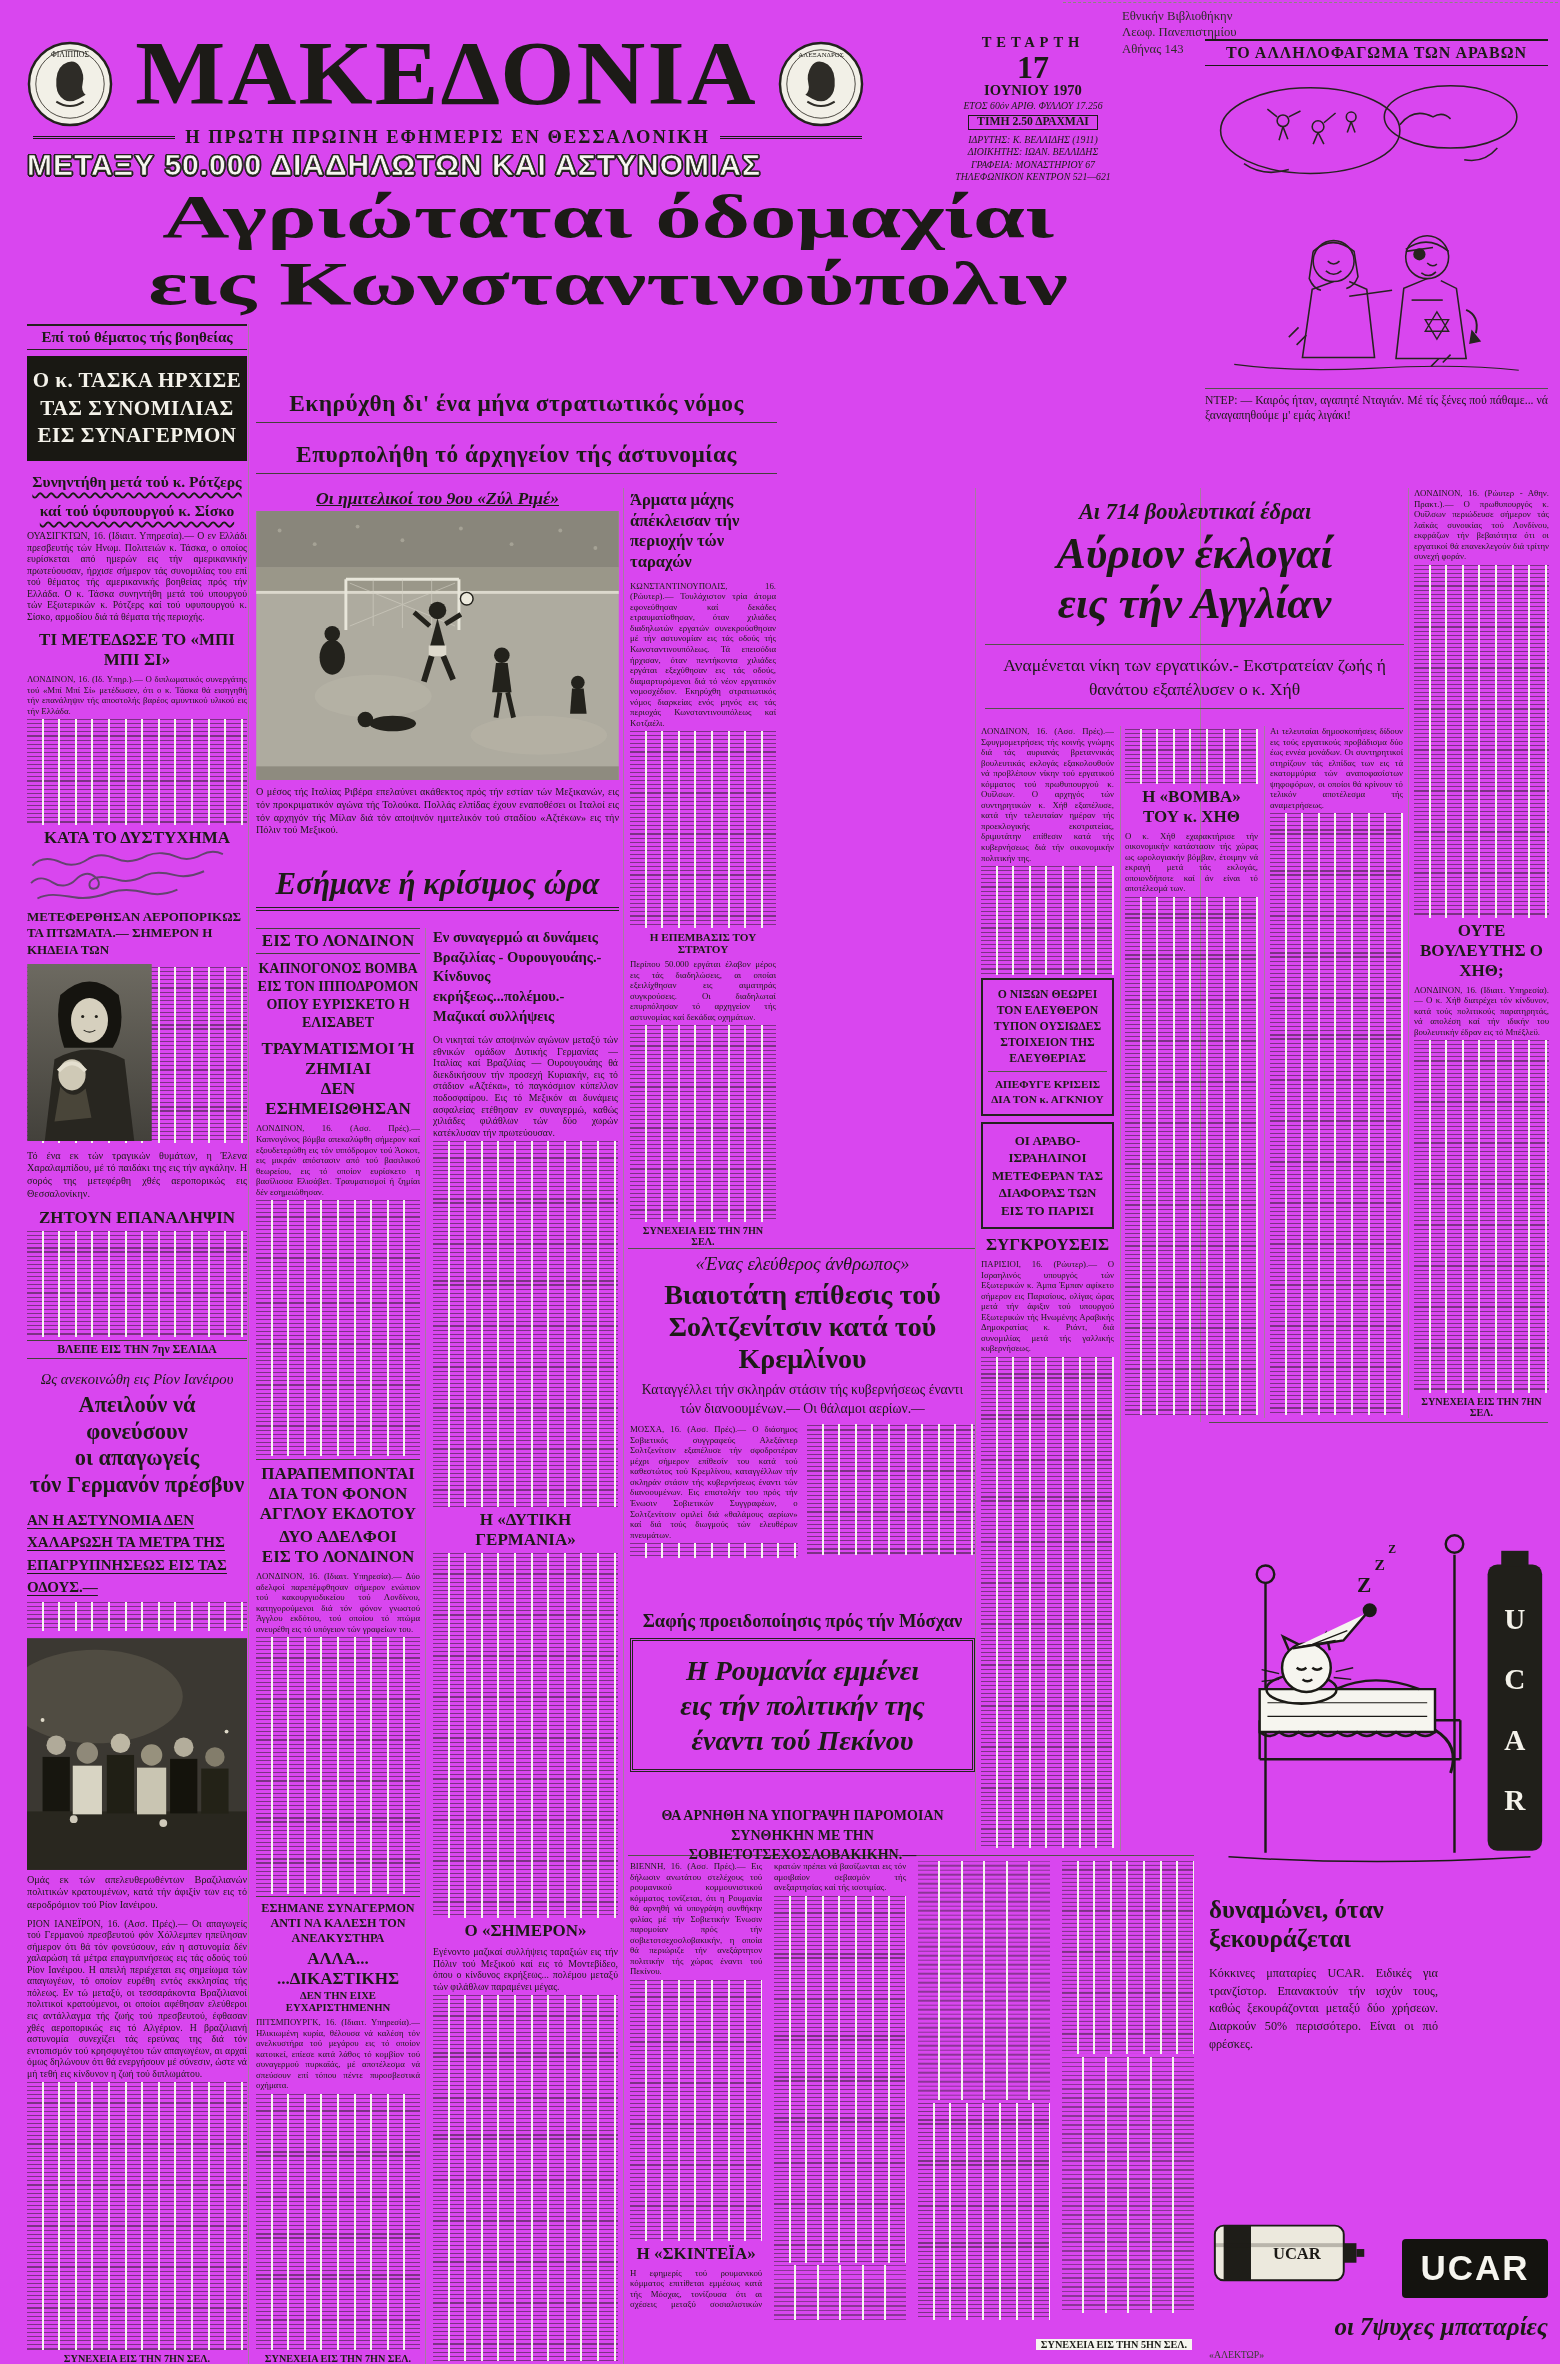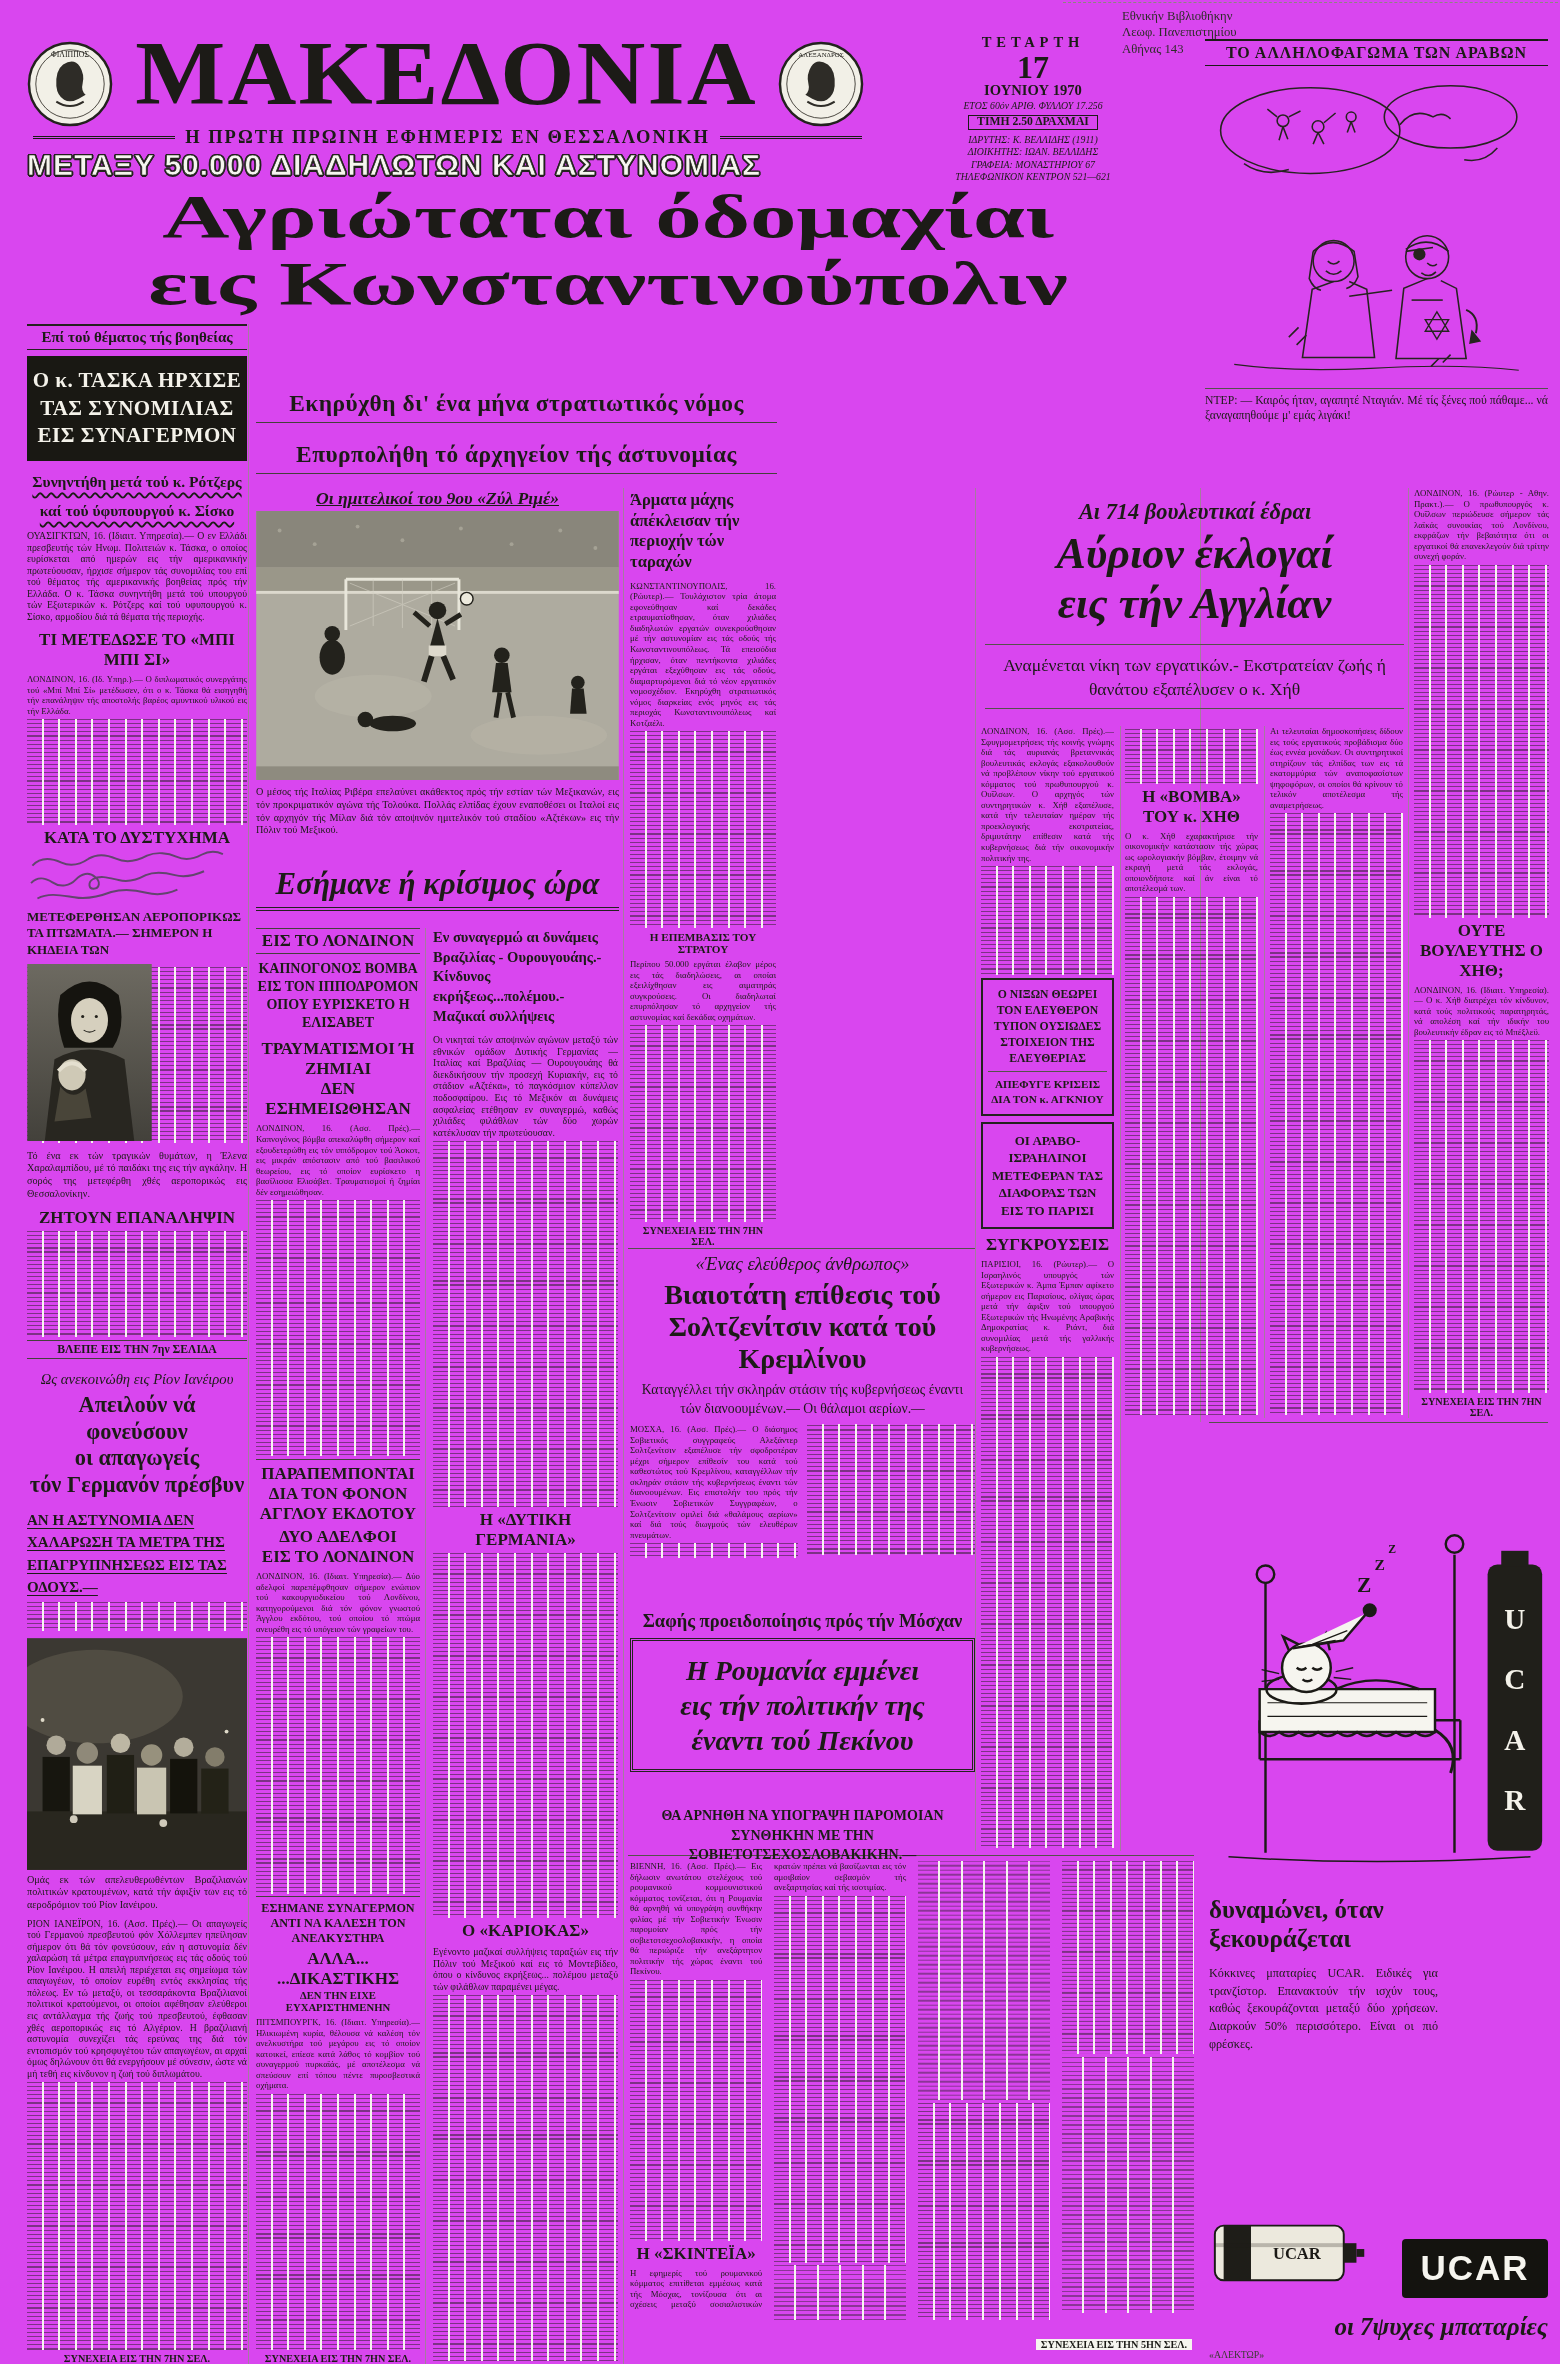--- a/index.html
+++ b/index.html
@@ -329,21 +329,21 @@
     <div class="fill grow"></div>
     <div class="cont">ΣΥΝΕΧΕΙΑ ΕΙΣ ΤΗΝ 7ΗΝ ΣΕΛ.</div>
   </div>
 
   <div class="abs vstack" style="left:433px;top:928px;width:185px;height:1436px;">
     <div class="b" style="font-size:14.6px;line-height:1.35;">Εν συναγερμώ αι δυνάμεις Βραζιλίας - Ουρουγουάης.- Κίνδυνος εκρήξεως...πολέμου.- Μαζικαί συλλήψεις</div>
     <div class="bt" style="margin-top:7.8px;">Οι νικηταί τών αποψινών αγώνων μεταξύ τών εθνικών ομάδων Δυτικής Γερμανίας — Ιταλίας καί Βραζιλίας — Ουρουγουάης θά διεκδικήσουν τήν προσεχή Κυριακήν, εις τό στάδιον «Αζτέκα», τό παγκόσμιον κύπελλον ποδοσφαίρου. Εις τό Μεξικόν αι δυνάμεις ασφαλείας ετέθησαν εν συναγερμώ, καθώς χιλιάδες φιλάθλων τών δύο χωρών κατέκλυσαν τήν πρωτεύουσαν.</div>
     <div class="fill grow"></div>
     <div class="shd">Η «ΔΥΤΙΚΗ ΓΕΡΜΑΝΙΑ»</div>
     <div class="fill grow"></div>
-    <div class="shd">Ο «ΚΑΡΙΟΚΑΣ»</div>
+    <div class="shd">Ο «ΣΗΜΕΡΟΝ»</div>
     <div class="bt" style="margin-top:4.9px;">Εγένοντο μαζικαί συλλήψεις ταραξιών εις τήν Πόλιν τού Μεξικού καί εις τό Μοντεβίδεο, όπου ο κίνδυνος εκρήξεως... πολέμου μεταξύ τών φιλάθλων παραμένει μέγας.</div>
     <div class="fill grow"></div>
   </div>
 
   <div class="abs vstack" style="left:630px;top:490px;width:146px;height:757px;">
     <div class="colhead" style="font-size:16.6px;">Άρματα μάχης άπέκλεισαν τήν περιοχήν τών ταραχών</div>
     <div class="bt9" style="margin-top:7.8px;">ΚΩΝΣΤΑΝΤΙΝΟΥΠΟΛΙΣ, 16. (Ρώυτερ).— Τουλάχιστον τρία άτομα εφονεύθησαν καί δεκάδες ετραυματίσθησαν, όταν χιλιάδες διαδηλωτών εργατών συνεκρούσθησαν μέ τήν αστυνομίαν εις τάς οδούς τής Κωνσταντινουπόλεως. Τά επεισόδια ήρχισαν, όταν πεντήκοντα χιλιάδες εργάται εξεχύθησαν εις τάς οδούς, διαμαρτυρόμενοι διά τό νέον εργατικόν νομοσχέδιον. Εκηρύχθη στρατιωτικός νόμος διαρκείας ενός μηνός εις τάς περιοχάς Κωνσταντινουπόλεως καί Κοτζαέλι.</div>
     <div class="fill grow"></div>
     <div class="shd" style="font-size:11.2px;">Η ΕΠΕΜΒΑΣΙΣ ΤΟΥ ΣΤΡΑΤΟΥ</div>
     <div class="bt9" style="margin-top:3.9px;">Περίπου 50.000 εργάται έλαβον μέρος εις τάς διαδηλώσεις, αι οποίαι εξειλίχθησαν εις αιματηράς συγκρούσεις. Οι διαδηλωταί επυρπόλησαν τό αρχηγείον τής αστυνομίας καί δεκάδας οχημάτων.</div>

